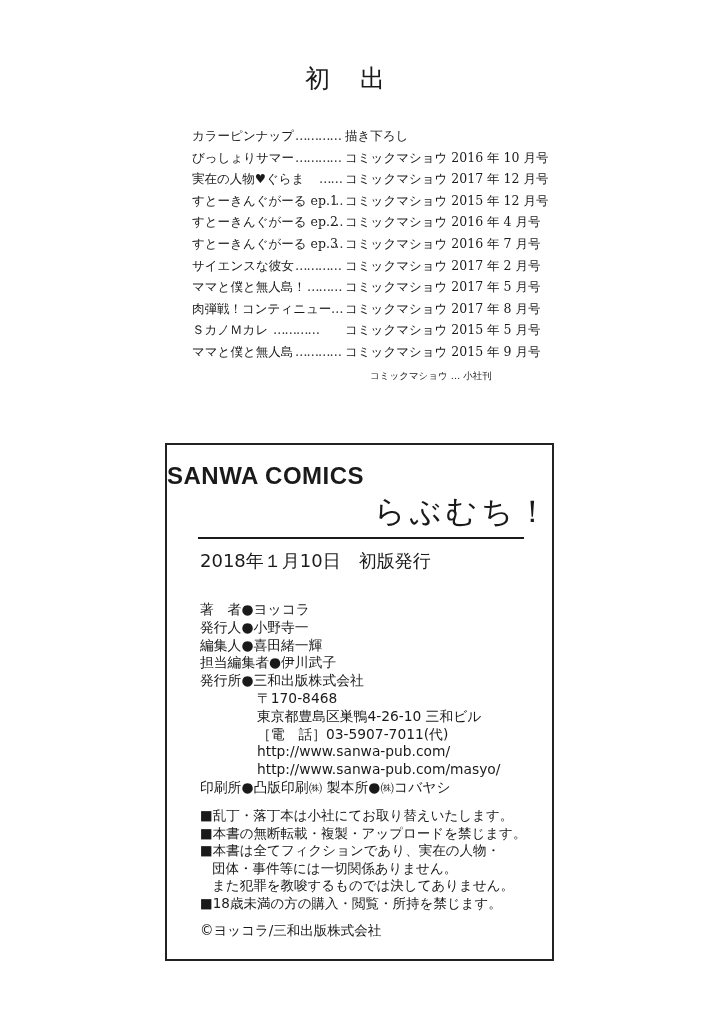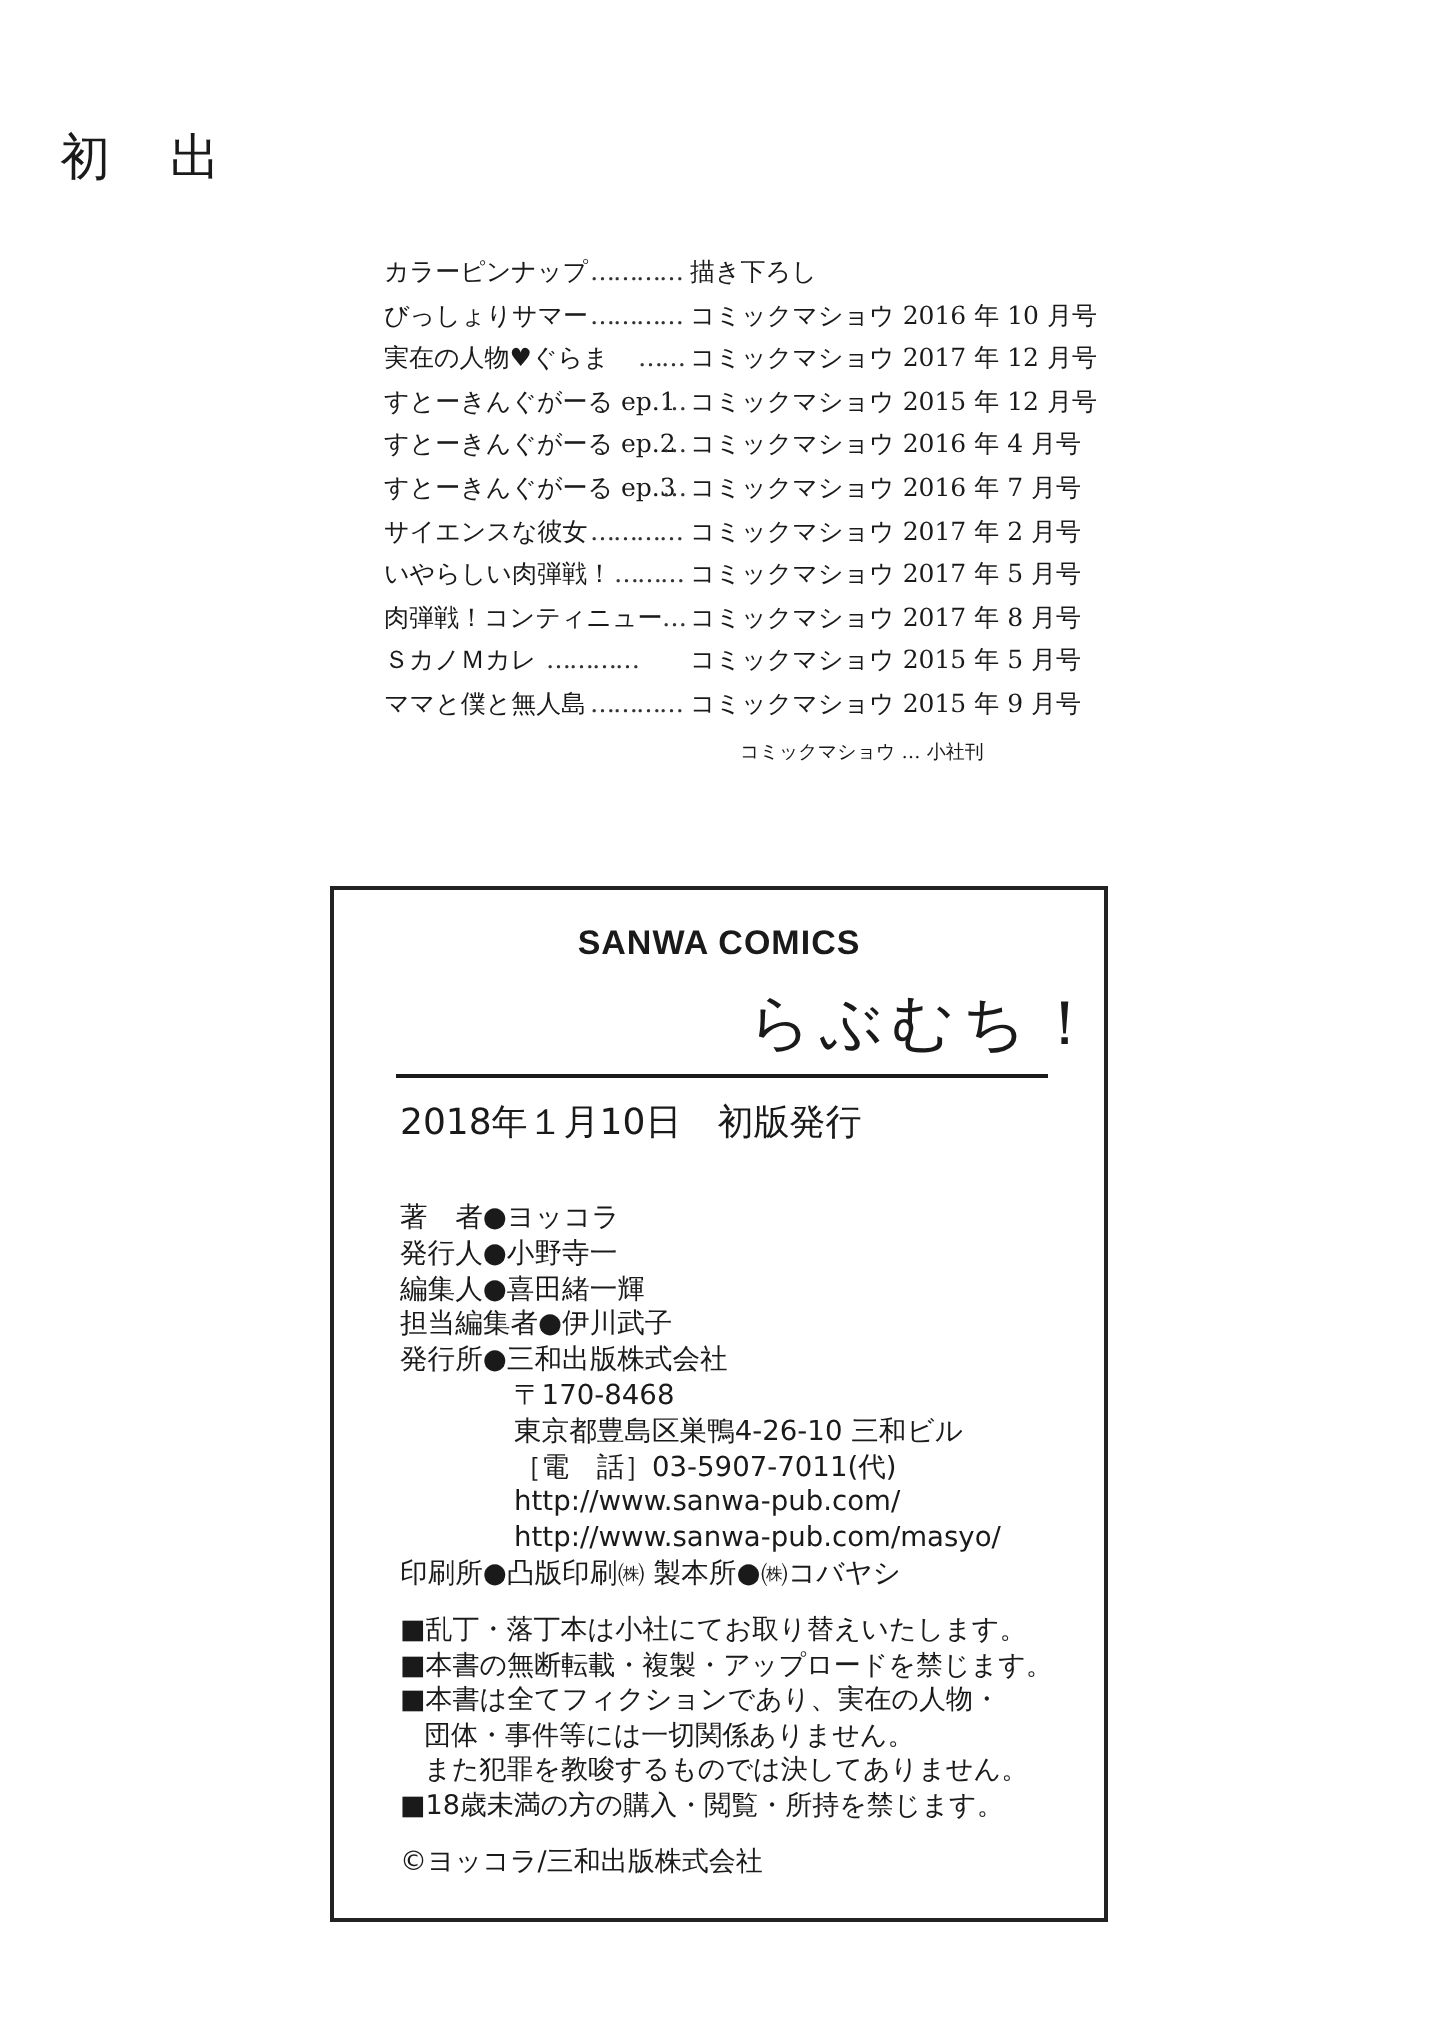--- a/index.html
+++ b/index.html
@@ -1,27 +1,27 @@
 <!DOCTYPE html>
 <html><head>
 <meta charset="utf-8">
 <style>
   html, body { margin:0; padding:0; background:#ffffff; }
   body { width:720px; height:1022px; position:relative; overflow:hidden; color:#1a1a1a; }
   .serif { font-family: "DejaVu Serif", "Liberation Serif", serif; }
   .sans { font-family: "DejaVu Sans", "Liberation Sans", sans-serif; }
-  .heading { position:absolute; top:62px; left:0; width:720px; text-align:left; font-size:25px; letter-spacing:30px; padding-left:30px; box-sizing:border-box; }
+  .heading { position:absolute; top:62px; left:0; width:720px; text-align:center; font-size:25px; letter-spacing:30px; box-sizing:border-box; }
   .list { position:absolute; top:128px; left:192px; width:360px; }
   .row { height:21.6px; font-size:12.5px; white-space:nowrap; position:relative; }
   .row .title { position:absolute; left:0; top:0; }
   .row .src { position:absolute; left:153px; top:0; }
   .row .dots { position:absolute; top:0; color:#333; letter-spacing:-1px; }
   .note { position:absolute; top:370px; left:370px; font-size:9.5px; }
   .box { position:absolute; left:165px; top:443px; width:389px; height:518px; border:2px solid #222; box-sizing:border-box; }
-  .brand { position:absolute; top:17px; left:0; width:100%; text-align:center; font-family:"Liberation Sans", sans-serif; font-weight:bold; font-size:17px; letter-spacing:0.5px; }
+  .brand { position:absolute; top:17px; left:0; width:100%; text-align:left; font-family:"Liberation Sans", sans-serif; font-weight:bold; font-size:24px; letter-spacing:0.5px; }
   .booktitle { position:absolute; top:46px; left:0; width:100%; text-align:right; font-size:31px; letter-spacing:4px; }
   .rule { position:absolute; top:92px; left:31px; width:326px; height:2px; background:#1a1a1a; }
   .pubdate { position:absolute; top:104px; left:33px; font-size:18px; }
   .credits { position:absolute; top:156px; left:33px; font-size:13.8px; line-height:17.8px; }
   .credits .indent { padding-left:57px; }
   .notices { position:absolute; top:362px; left:33px; font-size:13.5px; line-height:17.5px; }
   .notices .cont { padding-left:12px; }
   .copyright { position:absolute; top:477px; left:33px; font-size:13.5px; }
 </style>
 </head>
@@ -59,21 +59,21 @@
       <span class="title">すとーきんぐがーる ep.3</span>
       <span class="dots" style="left:139px">…</span>
       <span class="src">コミックマショウ 2016 年 7 月号</span>
     </div>
   <div class="row">
       <span class="title">サイエンスな彼女</span>
       <span class="dots" style="left:103px">…………</span>
       <span class="src">コミックマショウ 2017 年 2 月号</span>
     </div>
   <div class="row">
-      <span class="title">いやらしい肉弾戦！</span>
+      <span class="title">ママと僕と無人島！</span>
       <span class="dots" style="left:115px">………</span>
       <span class="src">コミックマショウ 2017 年 5 月号</span>
     </div>
   <div class="row">
       <span class="title">肉弾戦！コンティニュー</span>
       <span class="dots" style="left:139px">…</span>
       <span class="src">コミックマショウ 2017 年 8 月号</span>
     </div>
   <div class="row">
       <span class="title">ＳカノＭカレ</span>

